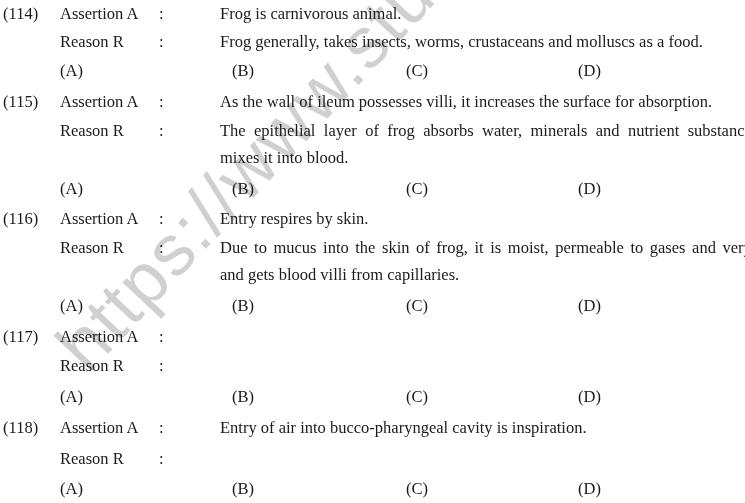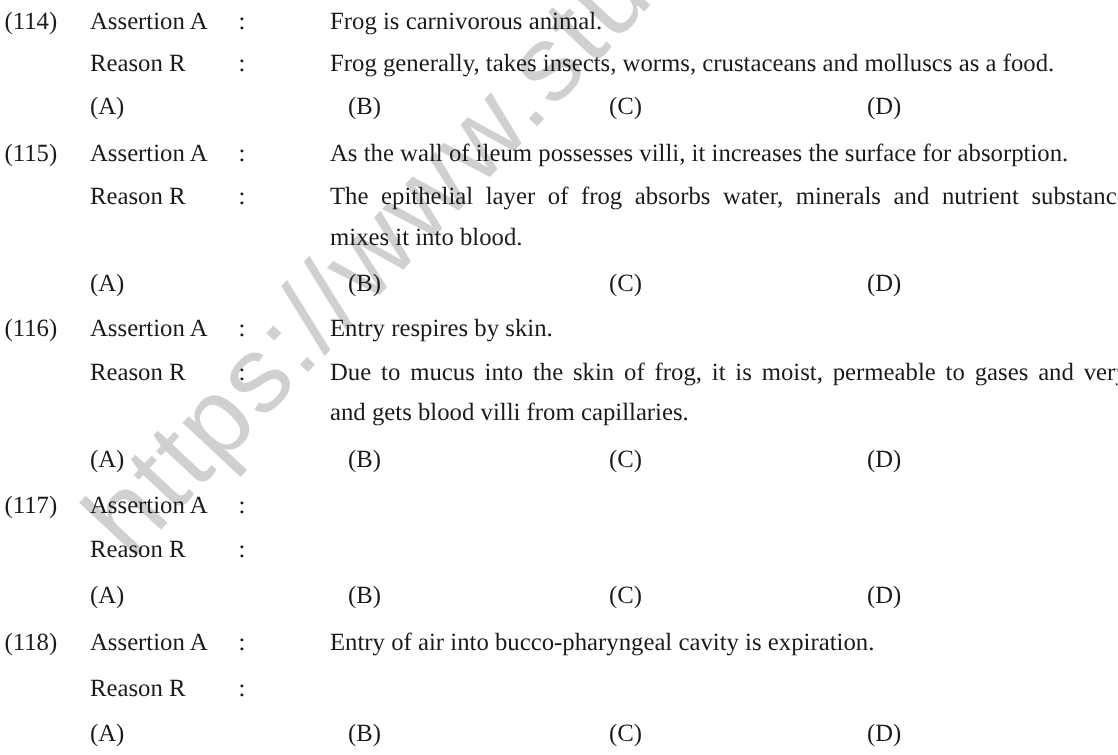--- a/index.html
+++ b/index.html
@@ -106,21 +106,21 @@
     <span class="opt a">(A)</span>
     <span class="opt b">(B)</span>
     <span class="opt c">(C)</span>
     <span class="opt d">(D)</span>
   </div>
 
   <div class="line" style="top:417px">
     <span class="num">(118)</span>
     <span class="label">Assertion A</span>
     <span class="colon">:</span>
-    <span class="text">Entry of air into bucco-pharyngeal cavity is expiration.</span>
+    <span class="text">Entry of air into bucco-pharyngeal cavity is inspiration.</span>
   </div>
   <div class="line" style="top:448px">
     <span class="label">Reason R</span>
     <span class="colon">:</span>
   </div>
   <div class="line" style="top:478px">
     <span class="opt a">(A)</span>
     <span class="opt b">(B)</span>
     <span class="opt c">(C)</span>
     <span class="opt d">(D)</span>

